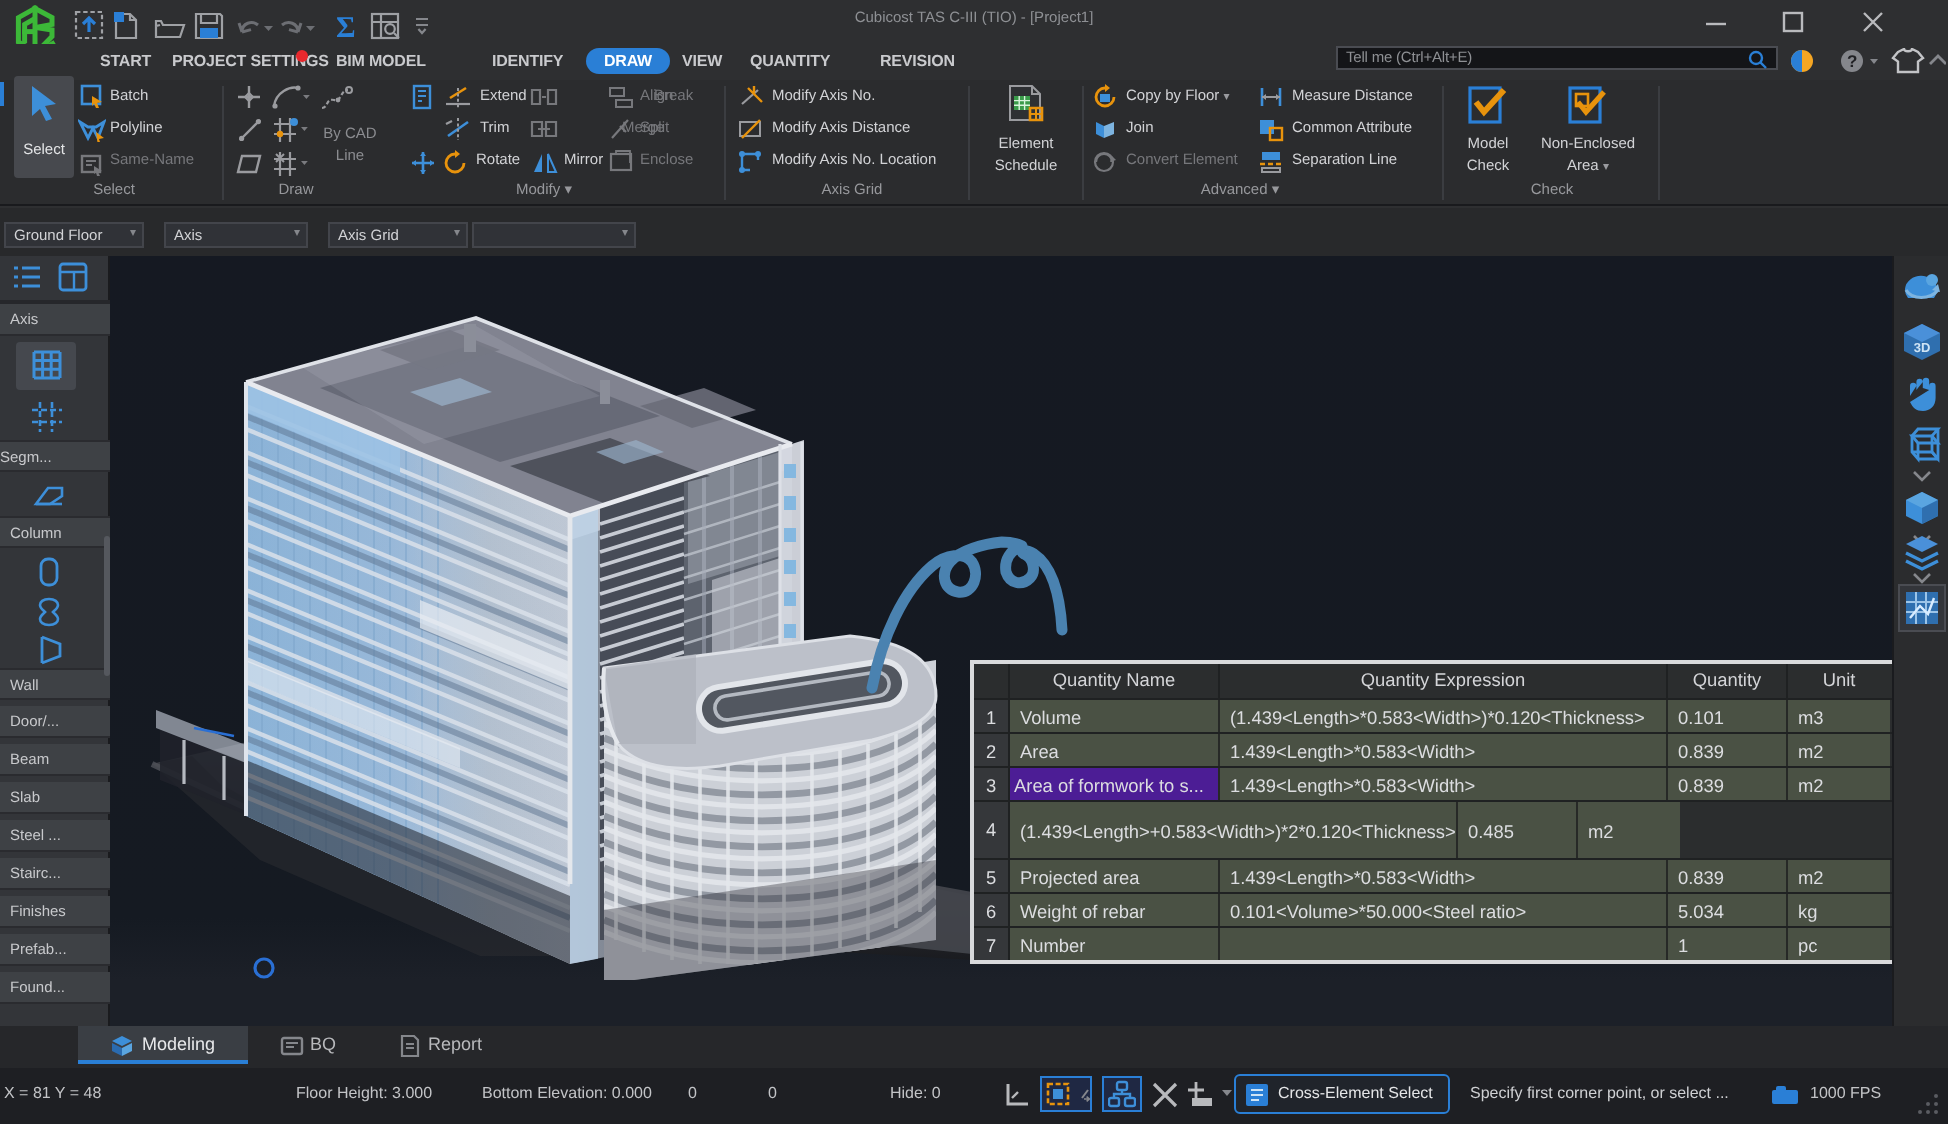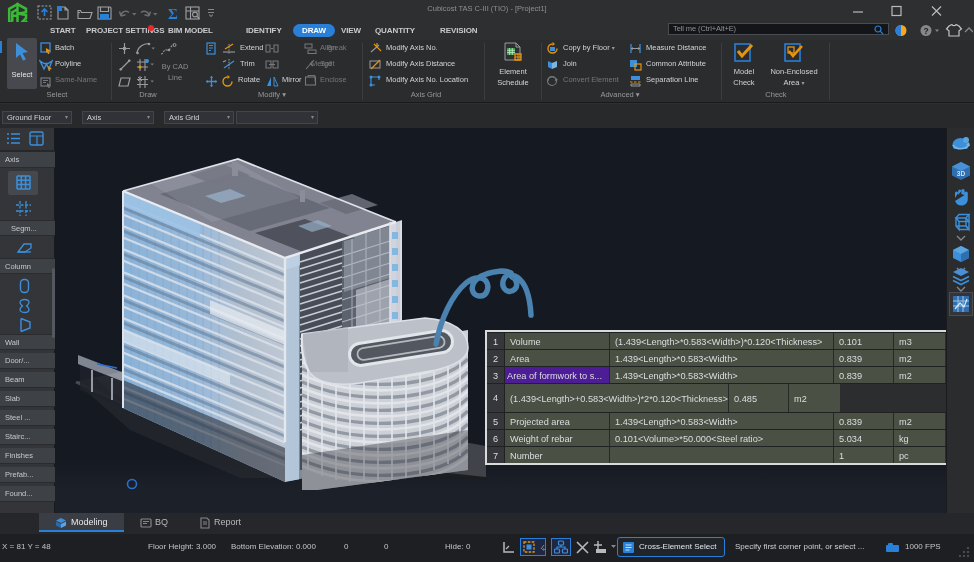--- a/index.html
+++ b/index.html
@@ -321,21 +321,21 @@
   <svg class="abs" style="left:15px;top:46px" width="17" height="17" viewBox="0 0 17 17">
         <g stroke="#3d8fd9" stroke-width="1.5">
           <path d="M2 2 h13 M2 6.3 h13 M2 10.6 h13 M2 15 h13 M2 2 v13 M6.3 2 v13 M10.6 2 v13 M15 2 v13"></path>
         </g>
       </svg>
   <svg class="abs" style="left:15px;top:72px" width="17" height="17" viewBox="0 0 17 17">
         <g stroke="#3d8fd9" stroke-width="1.3">
           <path d="M5 1 v15 M11 1 v15 M1 5 h15 M1 11 h15" stroke-dasharray="3 1.5"></path>
         </g>
       </svg>
-  <div class="abs" style="left:0;top:92px;width:55px;height:16px;background:#3e4145;border-top:1px solid #2a2b2f;border-bottom:1px solid #2a2b2f;line-height:15px;padding-left:11px;">Segm...</div>
+  <div class="abs" style="left:0;top:92px;width:55px;height:16px;background:#3e4145;border-top:1px solid #2a2b2f;border-bottom:1px solid #2a2b2f;line-height:15px;padding-left:0;">Segm...</div>
   <svg class="abs" style="left:16px;top:112px" width="17" height="15" viewBox="0 0 17 15">
         <path d="M2 12 L8 4 L15 4 L15 8 L9 12 Z" fill="none" stroke="#3d8fd9" stroke-width="1.3"></path>
         <path d="M2 12 L15 12" stroke="#3d8fd9" stroke-width="1.3"></path>
       </svg>
   <div class="abs" style="left:0;top:130px;width:55px;height:16px;background:#3e4145;border-top:1px solid #2a2b2f;border-bottom:1px solid #2a2b2f;line-height:15px;padding-left:5px;">Column</div>
   <svg class="abs" style="left:19px;top:150px" width="11" height="16" viewBox="0 0 11 16">
         <rect x="1.5" y="1.5" width="8" height="13" rx="3.5" fill="none" stroke="#3d8fd9" stroke-width="1.4"></rect>
       </svg>
   <svg class="abs" style="left:19px;top:170px" width="11" height="16" viewBox="0 0 11 16">
         <path d="M5.5 1.5 c3 0 4.5 1.5 4.5 3 c0 1.5 -1.5 2.5 -2.5 3.5 c1 1 2.5 2 2.5 3.5 c0 1.5 -1.5 3 -4.5 3 c-3 0 -4.5 -1.5 -4.5 -3 c0 -1.5 1.5 -2.5 2.5 -3.5 c-1 -1 -2.5 -2 -2.5 -3.5 c0 -1.5 1.5 -3 4.5 -3 Z" fill="none" stroke="#3d8fd9" stroke-width="1.3"></path>
@@ -520,20 +520,27 @@
   <path d="M302 334 Q300 356 309 372" stroke="#e4e7ec" stroke-width="2" fill="none"></path>
 
   <path d="M436 344 C441 318 452 295 466 283 C473 277 482 276 486 281 C490 287 487 297 479 296 C472 295 470 287 475 281 C480 275 492 272 501 271 C506 271 509 272 511 273 C505 275 502 280 503 286 C505 292 511 293 515 289 C518 286 517 279 512 277 C510 276 512 274 517 277 C526 283 530 297 531 315" fill="none" stroke="#4a82b0" stroke-width="5.5" stroke-linecap="round" stroke-linejoin="round"></path>
 
   <circle cx="132" cy="484" r="4.5" fill="none" stroke="#2a6fd4" stroke-width="1.6"></circle>
   <path d="M97 364 L117 368" stroke="#2a6fd4" stroke-width="1.4"></path>
 </svg>
 
 
 <div class="abs" style="left:430px;top:202px;width:463px;border:2px solid #d9dadc;background:#2b2d2e;font-size:9.2px;color:#dcdde0;line-height:10.5px;">
+  <div style="display:flex;height:17px;background:#2b2d2e;color:#d4d5d8;text-align:center;">
+    <div style="width:18px;border-right:1px solid #1f2122;"></div>
+    <div style="width:105px;border-right:1px solid #1f2122;padding-top:3px;">Quantity Name</div>
+    <div style="width:224px;border-right:1px solid #1f2122;padding-top:3px;">Quantity Expression</div>
+    <div style="width:60px;border-right:1px solid #1f2122;padding-top:3px;">Quantity</div>
+    <div style="width:51px;padding-top:3px;">Unit</div>
+  </div>
   <div style="display:flex;height:17px;border-top:1px solid #1f2122;">
     <div style="width:18px;background:#35373a;border-right:1px solid #1f2122;text-align:center;padding-top:4px;">1</div>
     <div style="width:105px;background:#4a5144;border-right:1px solid #272927;padding:4px 0 0 5px;">Volume</div>
     <div style="width:224px;background:#4a5144;border-right:1px solid #272927;padding:4px 0 0 5px;">(1.439&lt;Length&gt;*0.583&lt;Width&gt;)*0.120&lt;Thickness&gt;</div>
     <div style="width:60px;background:#4a5144;border-right:1px solid #272927;padding:4px 0 0 5px;">0.101</div>
     <div style="width:51px;background:#4a5144;padding:4px 0 0 5px;">m3</div>
   </div>
   <div style="display:flex;height:17px;border-top:1px solid #1f2122;">
     <div style="width:18px;background:#35373a;border-right:1px solid #1f2122;text-align:center;padding-top:4px;">2</div>
     <div style="width:105px;background:#4a5144;border-right:1px solid #272927;padding:4px 0 0 5px;">Area</div>
@@ -646,21 +653,21 @@
   <svg class="abs" style="left:199px;top:4px" width="12" height="12" viewBox="0 0 12 12">
         <path d="M2 1 h6 l2 2 v8 h-8 Z" fill="none" stroke="#85878c" stroke-width="1.1"></path>
         <path d="M4 5 h4 M4 7 h4" stroke="#85878c" stroke-width="1"></path>
       </svg>
   <div class="abs" style="left:214px;top:4px;">Report</div>
 </div>
 
 <div id="statusbar" class="abs" style="left:0;top:534px;width:974px;height:28px;background:#1e1f23;color:#c3c4c7;font-size:8px;">
   <div class="abs" style="left:2px;top:8px;">X = 81 Y = 48</div>
   <div class="abs" style="left:148px;top:8px;">Floor Height: 3.000</div>
-  <div class="abs" style="left:231px;top:8px;">Bottom Elevation: 0.000</div>
+  <div class="abs" style="left:241px;top:8px;">Bottom Elevation: 0.000</div>
   <div class="abs" style="left:344px;top:8px;">0</div>
   <div class="abs" style="left:384px;top:8px;">0</div>
   <div class="abs" style="left:445px;top:8px;">Hide: 0</div>
 
   <svg class="abs" style="left:501px;top:6px" width="16" height="15" viewBox="0 0 16 15">
         <path d="M3 2 V12 H13" stroke="#b8b9bc" stroke-width="1.5" fill="none"></path>
         <path d="M5 9 l3 -3" stroke="#b8b9bc" stroke-width="1.2"></path>
       </svg>
   <div class="abs" style="left:520px;top:4px;width:26px;height:18px;border:1px solid #2a7fd6;background:#1f2843;"></div>
   <svg class="abs" style="left:523px;top:7px" width="13" height="12" viewBox="0 0 13 12">

